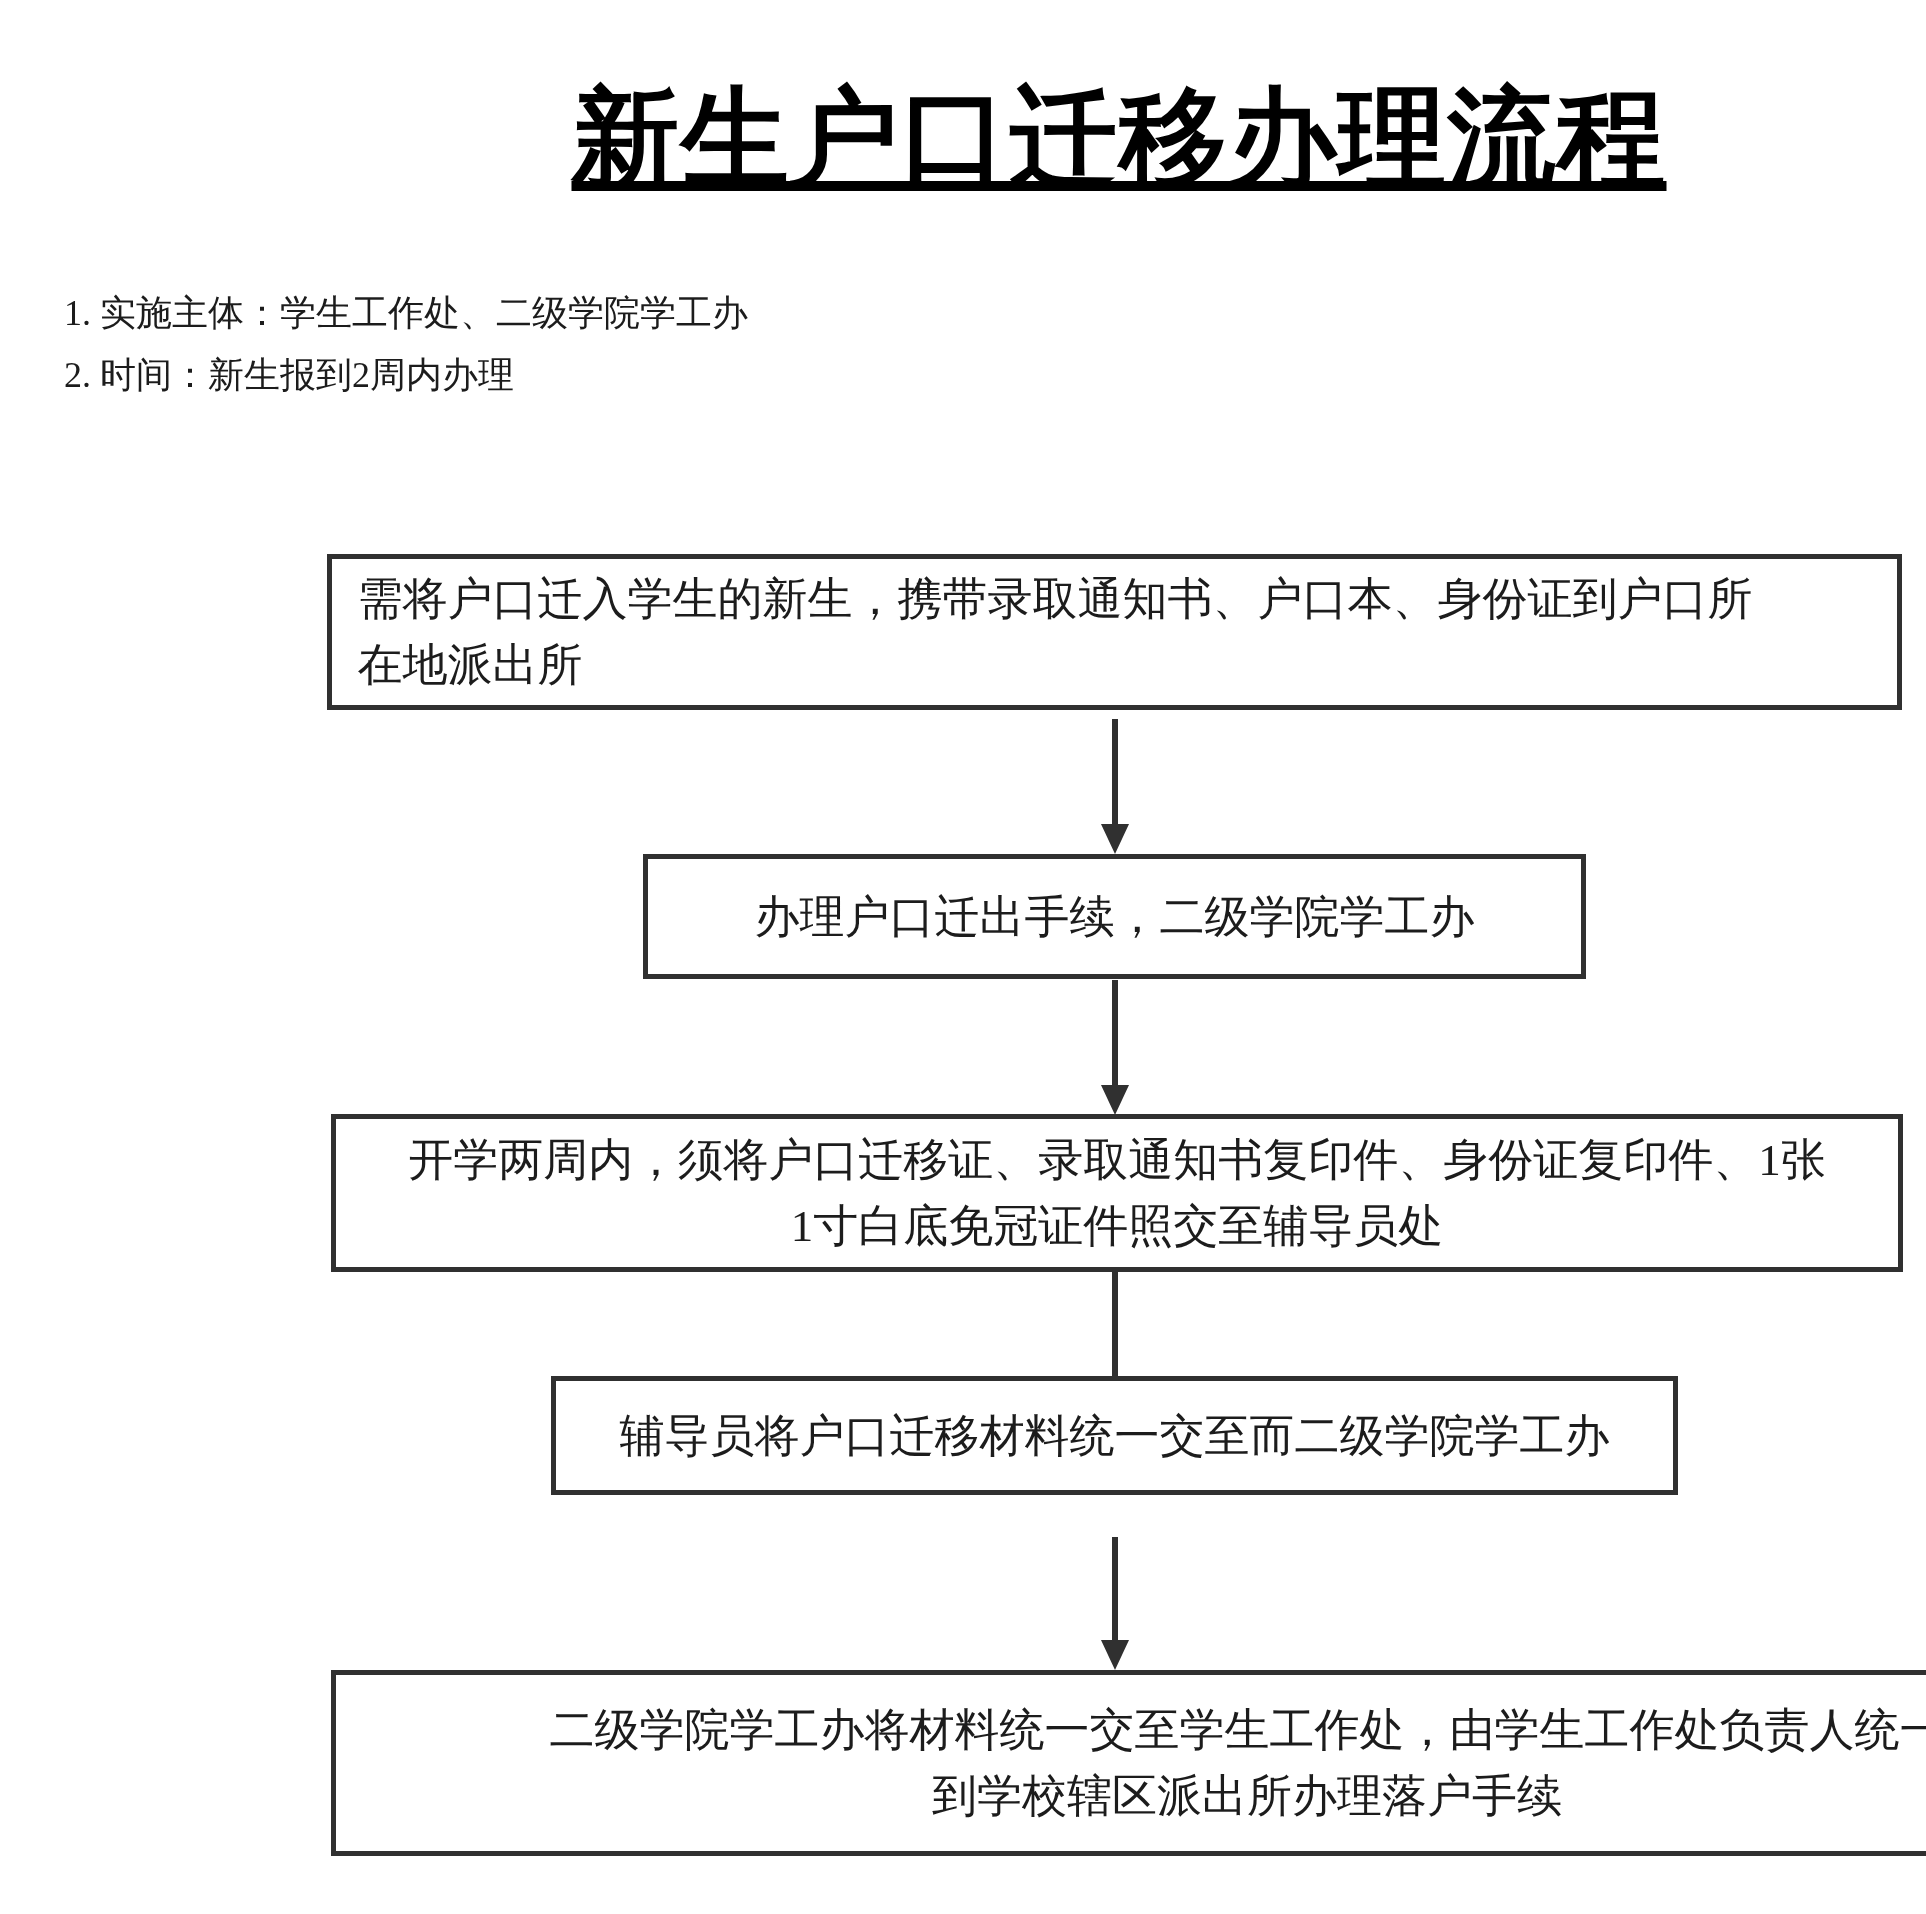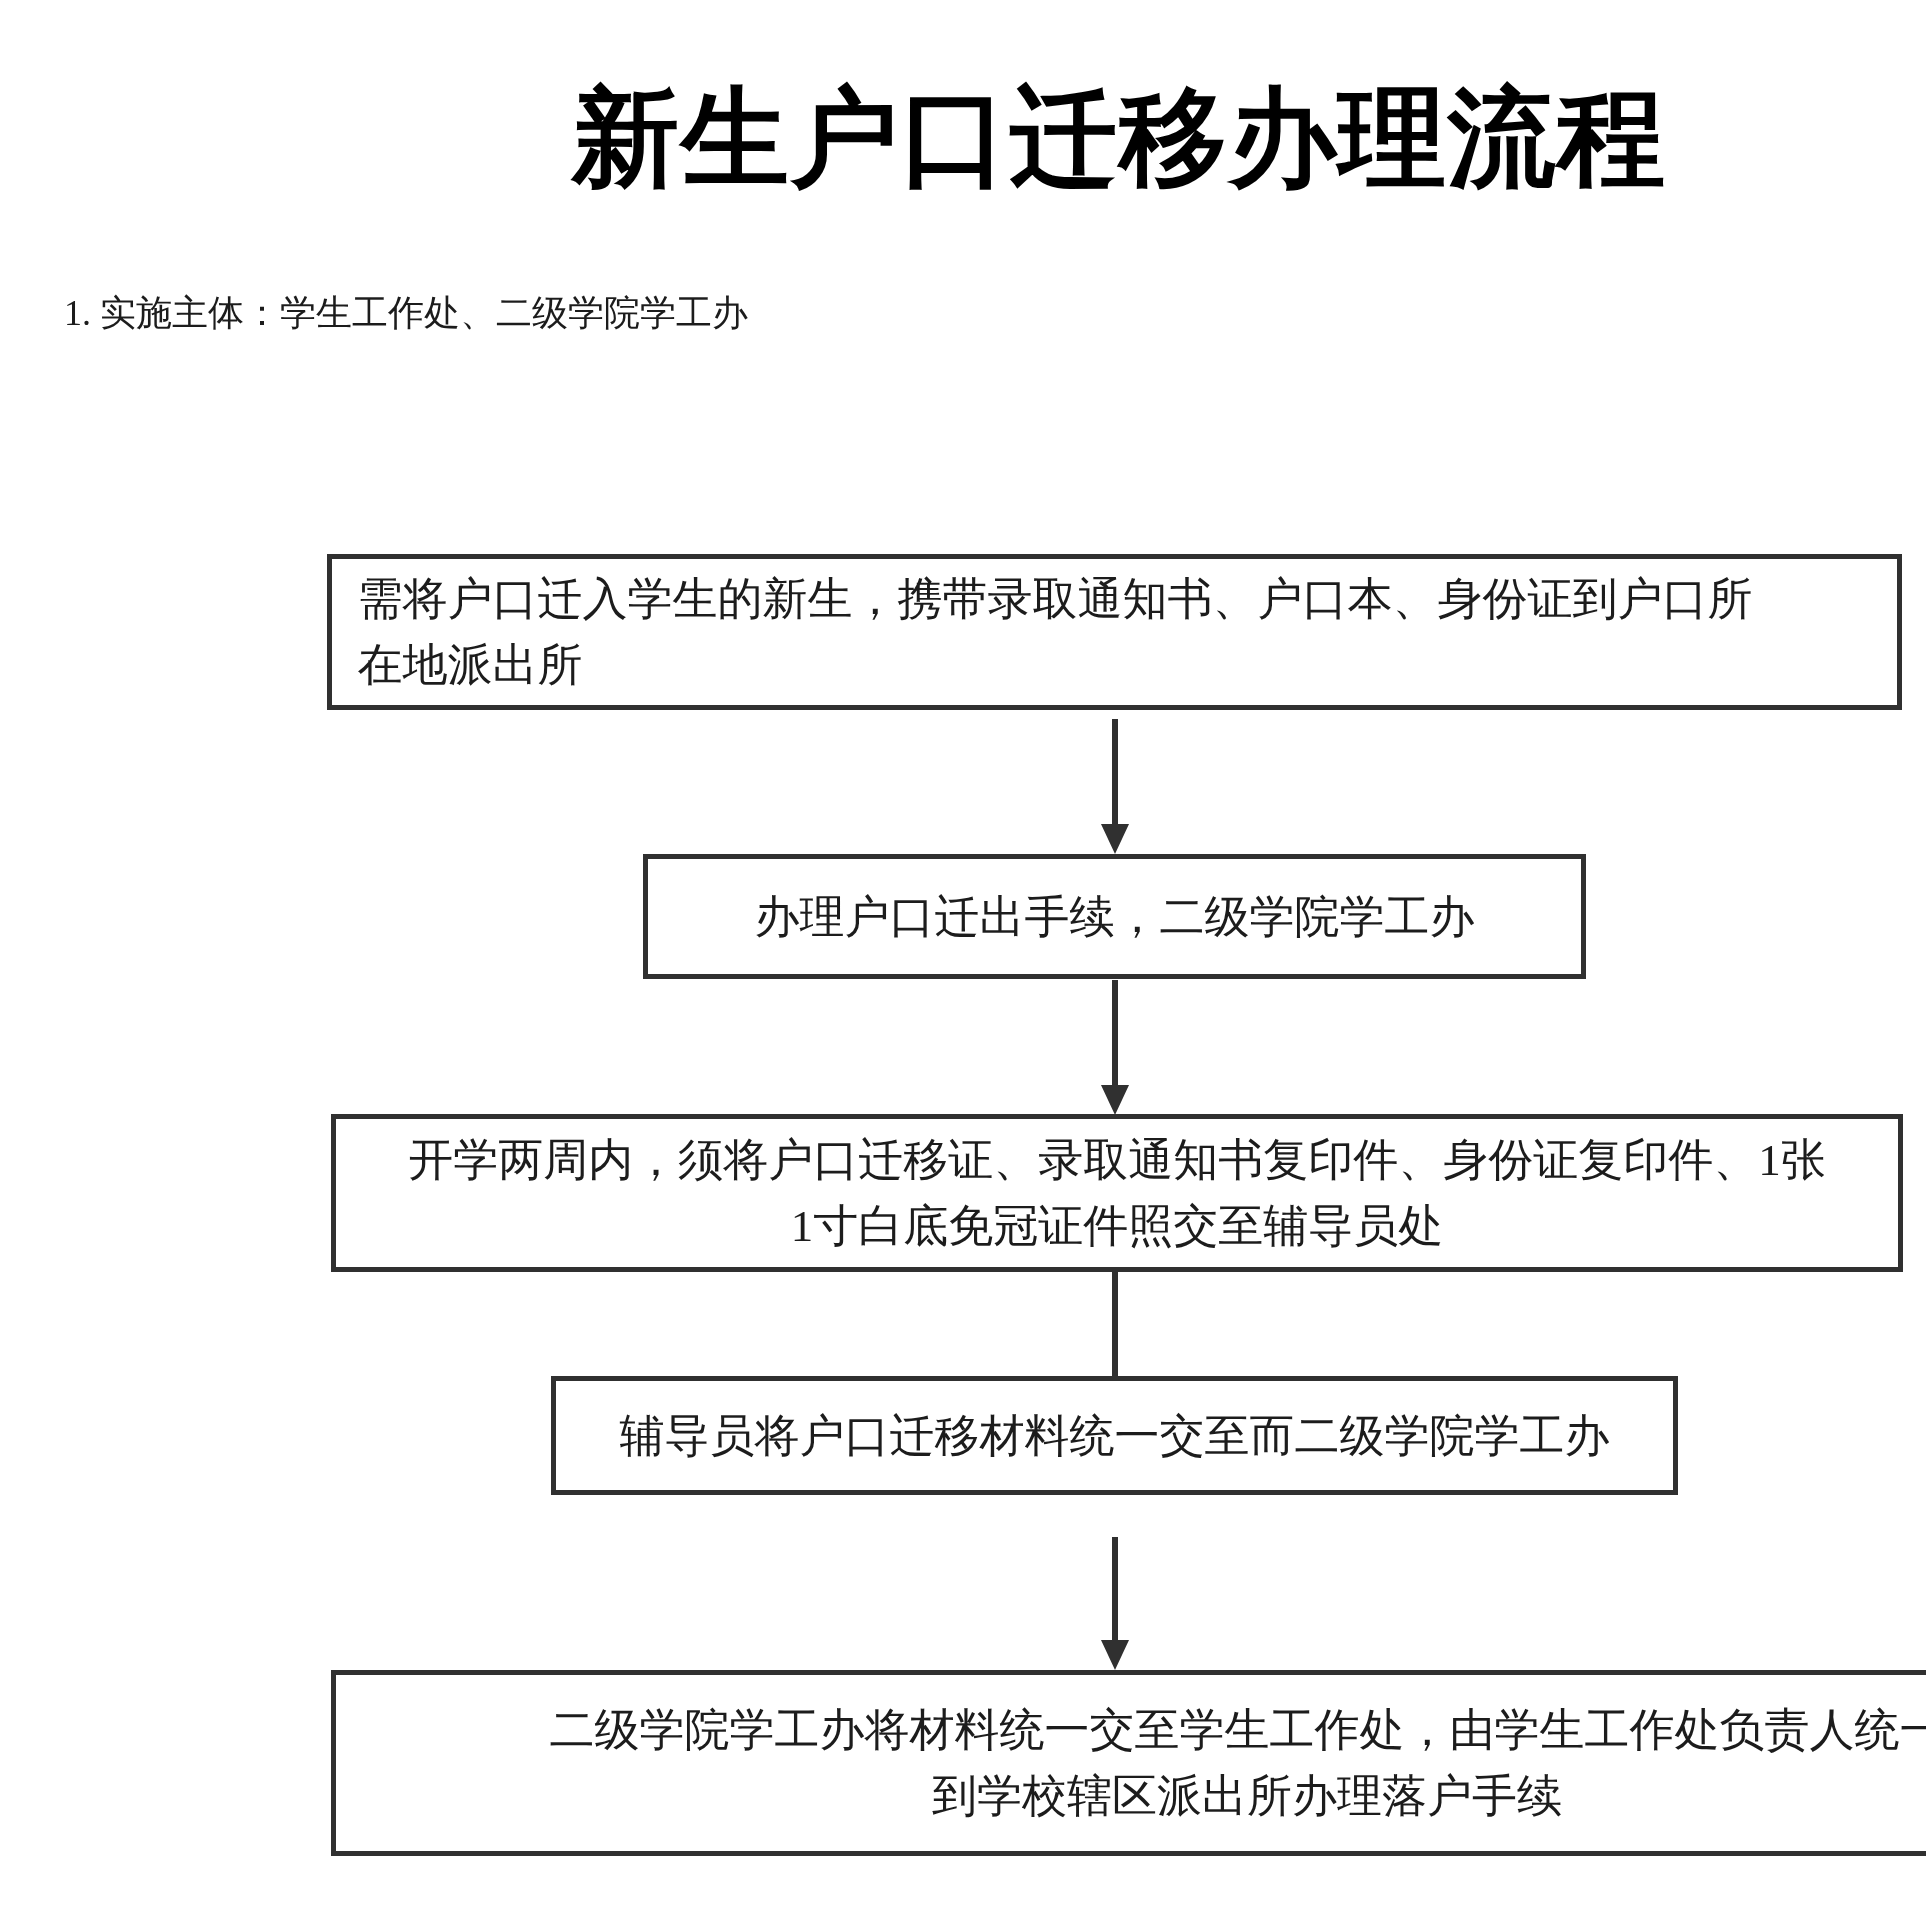--- a/index.html
+++ b/index.html
@@ -19,20 +19,21 @@
     top: 84px;
     left: 1119px;
     transform: translateX(-50%);
     font-family: "Liberation Sans", "DejaVu Sans", sans-serif;
     font-weight: 700;
     font-size: 108px;
     line-height: 1;
     color: #000000;
     white-space: nowrap;
     letter-spacing: 1.5px;
+    text-decoration: underline;
   }
   .notes {
     position: absolute;
     left: 64px;
     top: 282px;
     font-size: 36px;
     line-height: 62px;
     color: #1c1c1c;
   }
   .note-line { white-space: nowrap; }
@@ -88,20 +89,21 @@
   .arrow-3 { top: 1272px; height: 146px; }
   .arrow-4 { top: 1537px; height: 133px; }
 </style>
 </head>
 <body>
 
 <div class="page-title">新生户口迁移办理流程</div>
 
 <div class="notes">
   <div class="note-line">1. 实施主体：学生工作处、二级学院学工办</div>
+  <div class="note-line">2. 时间：新生报到2周内办理</div>
 </div>
 
 <div class="flow-box box-1">
   <div class="box-text">需将户口迁入学生的新生，携带录取通知书、户口本、身份证到户口所
 在地派出所</div>
 </div>
 
 <div class="flow-arrow arrow-1">
   <div class="arrow-line"></div>
   <div class="arrow-head"></div>

